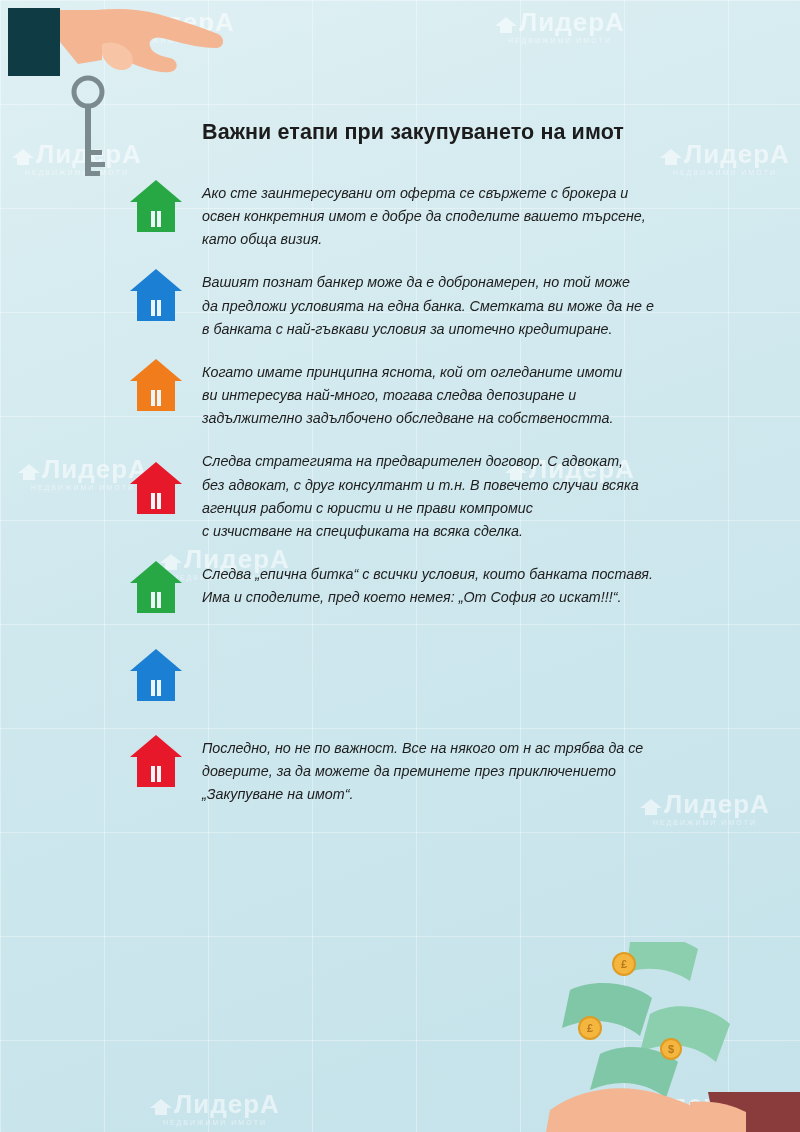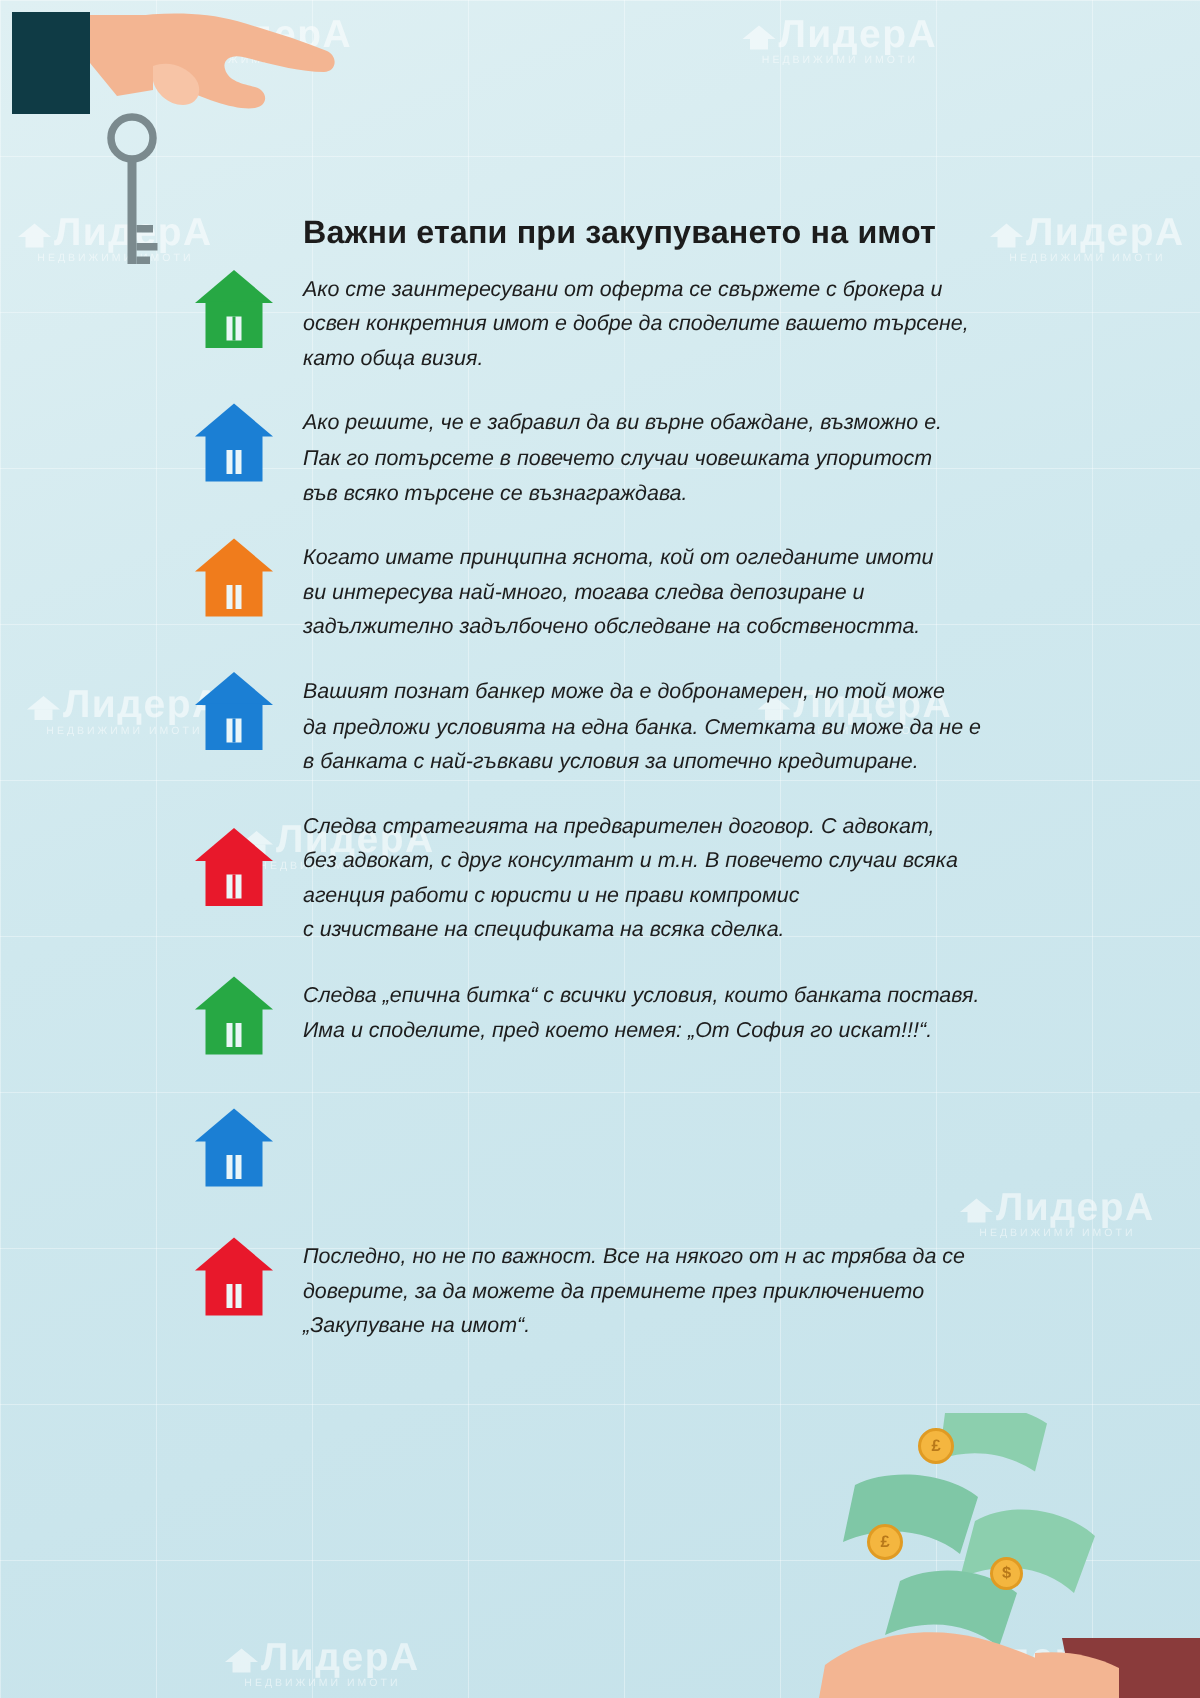--- a/index.html
+++ b/index.html
@@ -96,21 +96,21 @@
     left: 66px;
     top: 72px;
     width: 40px;
     height: 110px;
   }
 
   
   .title {
     position: absolute;
     left: 202px;
-    top: 143px;
+    top: 120px;
     width: 560px;
     font-size: 21.5px;
     font-weight: bold;
     color: #1c1c1c;
     letter-spacing: 0.1px;
   }
 
   
   .steps {
     position: absolute;
@@ -287,64 +287,50 @@
             <div class="door"></div>
         </div>
       </div>
       <div class="step-text">
         <div>Ако сте заинтересувани от оферта се свържете с брокера и
 освен конкретния имот е добре да споделите вашето търсене,
 като обща визия.</div>
       </div>
     </div>
 
+
+
+
     <div class="step">
       <div class="step-icon">
         <div class="house" style="color:#1b7fd4">
           <div class="roof"></div>
             <div class="body"></div>
             <div class="door"></div>
         </div>
       </div>
       <div class="step-text">
-        <div>Ако решите, че е забравил да ви върне обаждане, възможно е.
-Пак го потърсете в повечето случаи човешката упоритост
-във всяко търсене се възнаграждава.</div>
-      </div>
-    </div>
-
-
+        <div>Вашият познат банкер може да е добронамерен, но той може
+да предложи условията на една банка. Сметката ви може да не е
+в банката с най-гъвкави условия за ипотечно кредитиране.</div>
+      </div>
+    </div>
 
     <div class="step">
       <div class="step-icon">
         <div class="house" style="color:#f07c1c">
           <div class="roof"></div>
             <div class="body"></div>
             <div class="door"></div>
         </div>
       </div>
       <div class="step-text">
         <div>Когато имате принципна яснота, кой от огледаните имоти
 ви интересува най-много, тогава следва депозиране и
 задължително задълбочено обследване на собствеността.</div>
-      </div>
-    </div>
-
-    <div class="step">
-      <div class="step-icon">
-        <div class="house" style="color:#1b7fd4">
-          <div class="roof"></div>
-            <div class="body"></div>
-            <div class="door"></div>
-        </div>
-      </div>
-      <div class="step-text">
-        <div>Вашият познат банкер може да е добронамерен, но той може
-да предложи условията на една банка. Сметката ви може да не е
-в банката с най-гъвкави условия за ипотечно кредитиране.</div>
       </div>
     </div>
 
     <div class="step">
       <div class="step-icon">
         <div class="house" style="color:#e8182b; top:14px;">
           <div class="roof"></div>
             <div class="body"></div>
             <div class="door"></div>
         </div>

